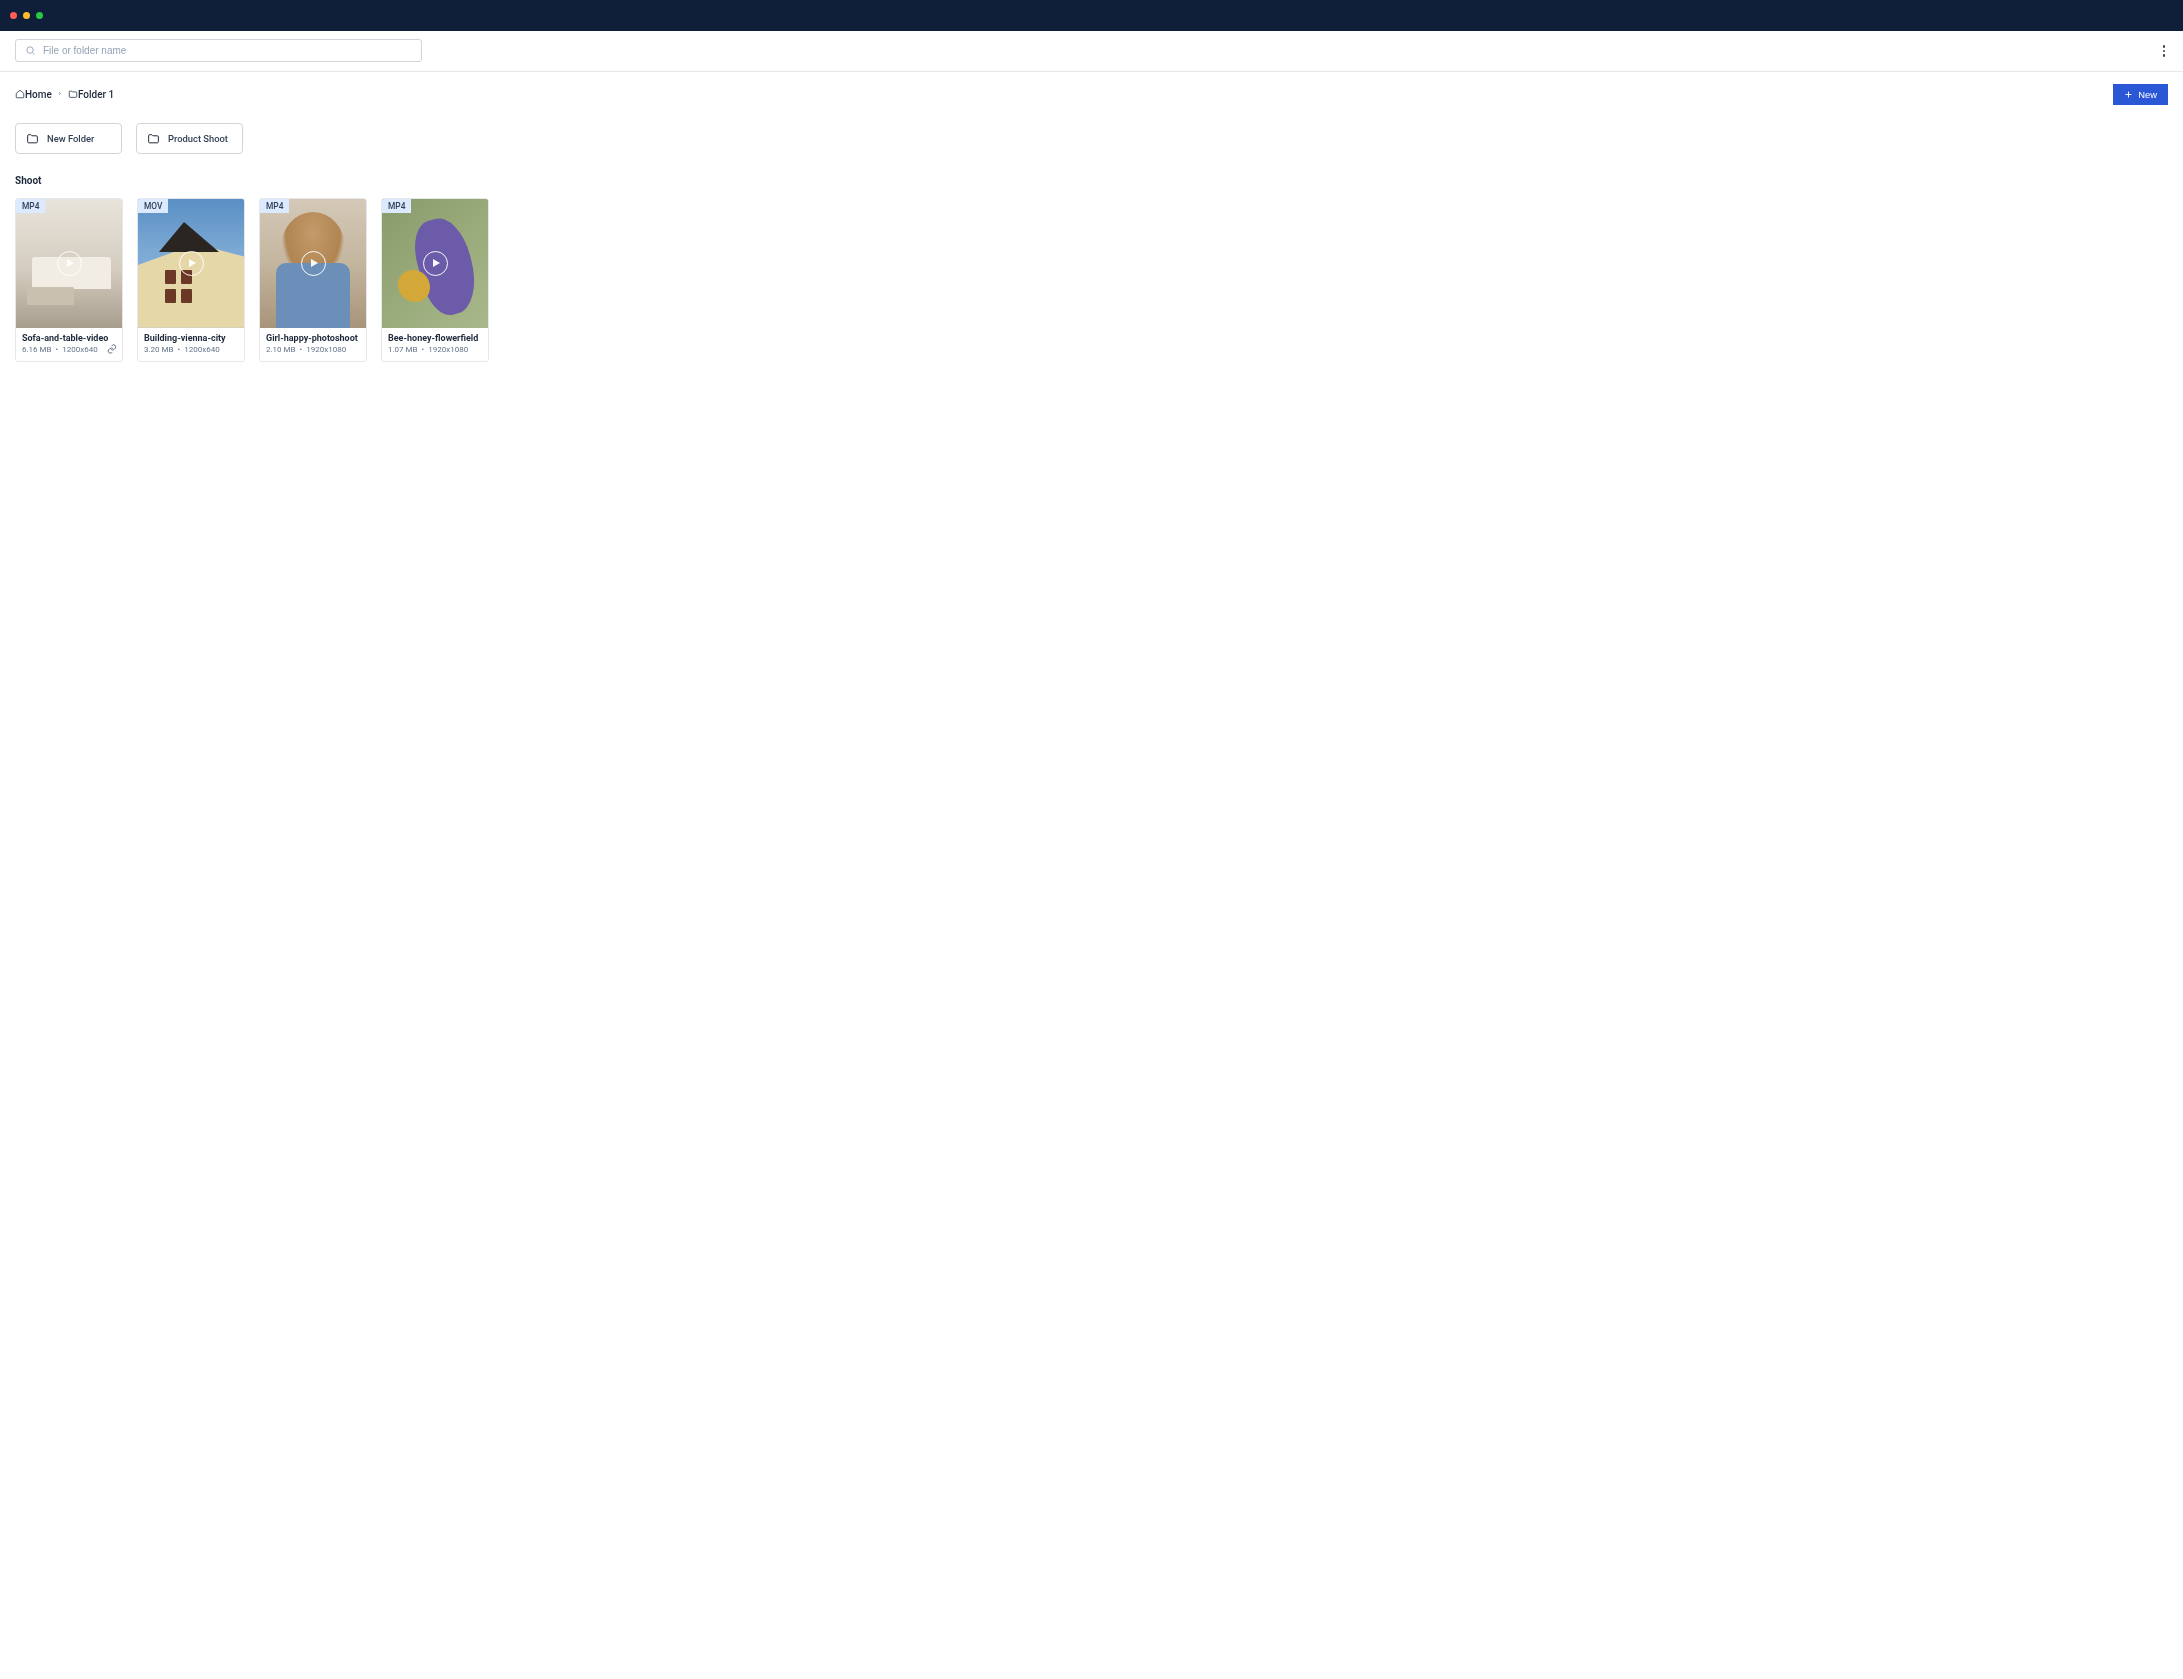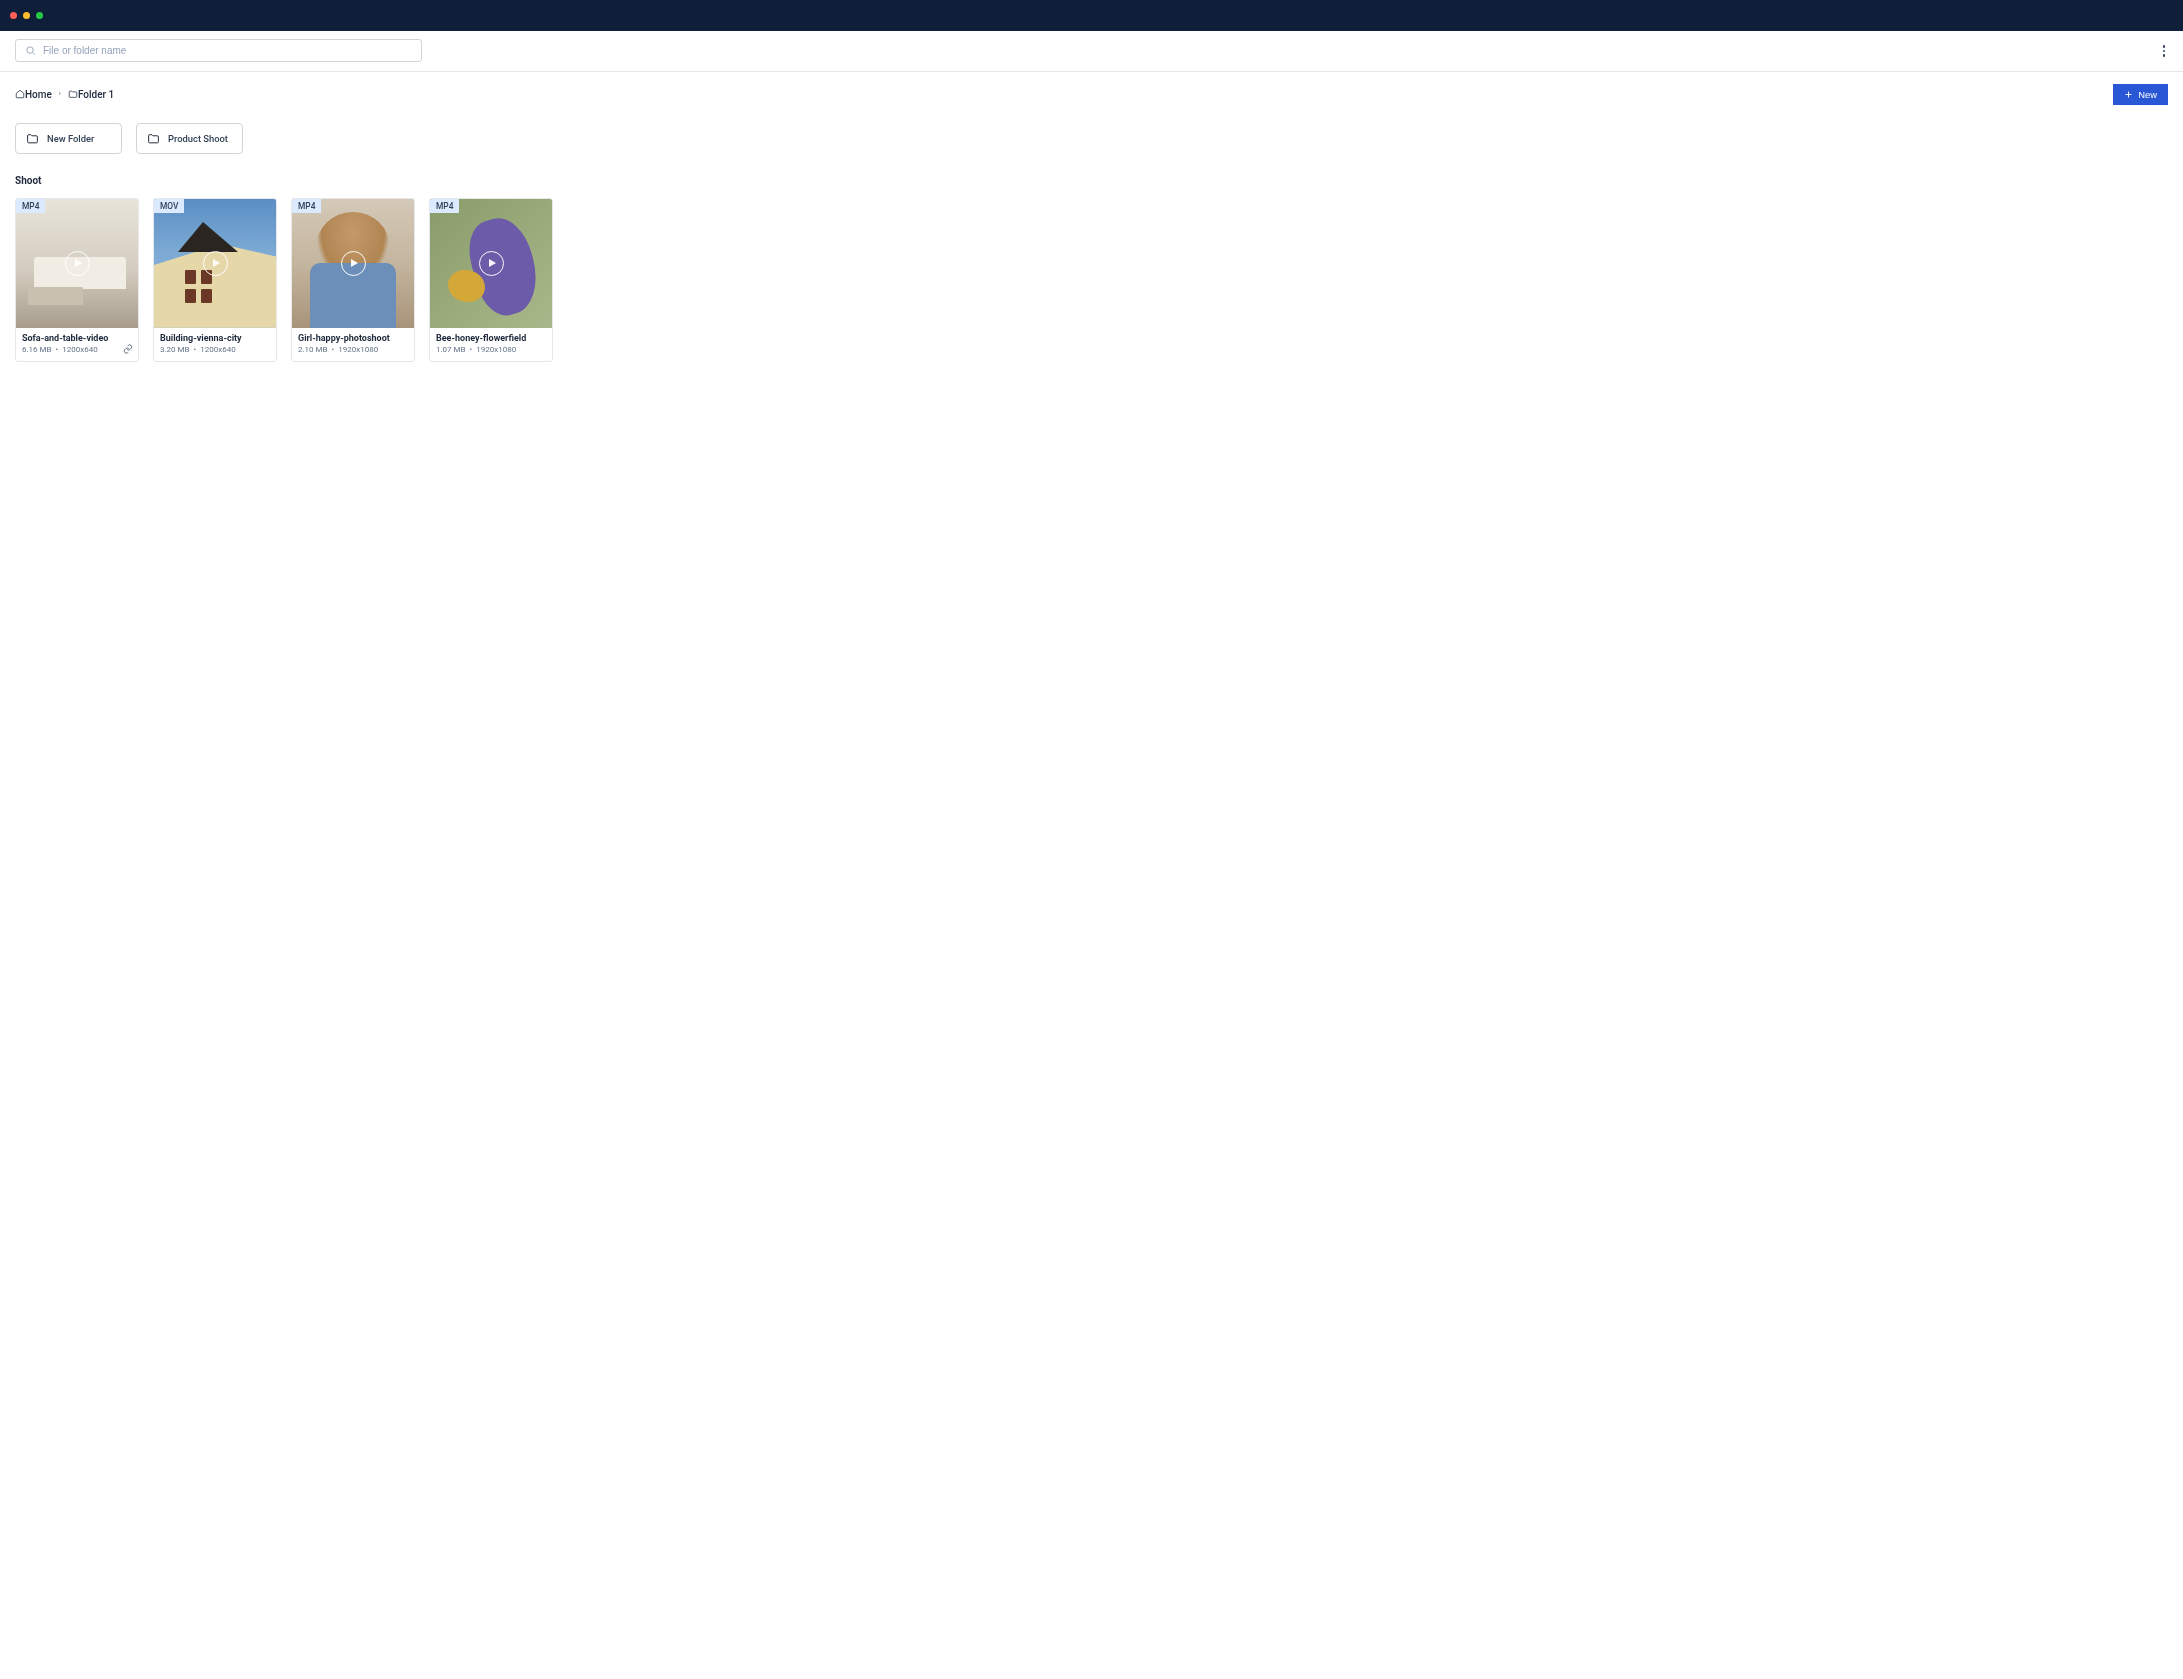--- a/index.html
+++ b/index.html
@@ -177,21 +177,21 @@
       font-weight: 500;
       color: #334155;
     }
 
     .files-grid {
       display: flex;
       gap: 14px;
       flex-wrap: wrap;
     }
     .file-card {
-      width: 124px;
+      width: 108px;
       border: 0.5px solid #e5e7eb;
       border-radius: 3px;
       overflow: hidden;
       background: #fff;
       cursor: pointer;
       position: relative;
     }
     .file-thumb {
       position: relative;
       width: 100%;

